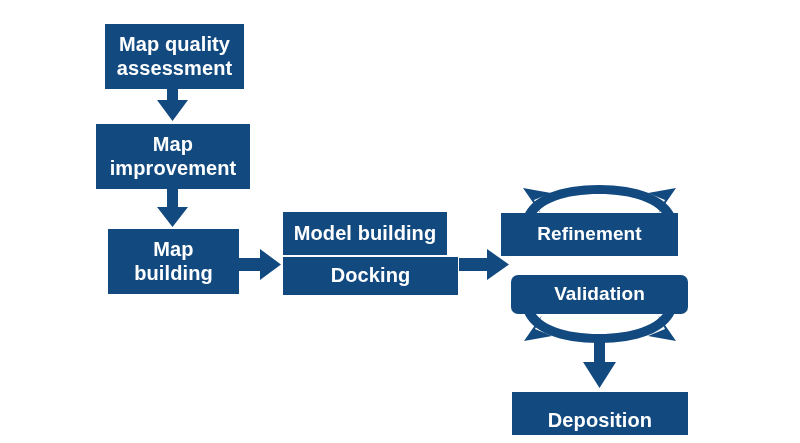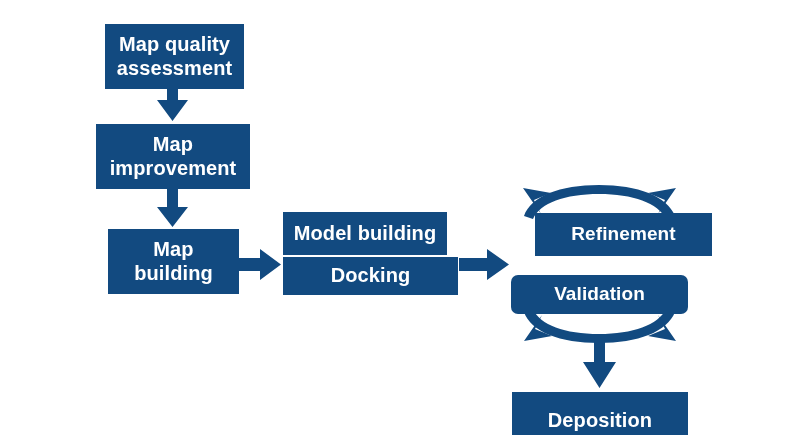--- a/index.html
+++ b/index.html
@@ -46,21 +46,21 @@
     display: block;
     width: 100%;
   }
 
   
   #node-map-quality    { left: 105px; top: 24px;  width: 139px; height: 65px; }
   #node-map-improve    { left: 96px;  top: 124px; width: 154px; height: 65px; }
   #node-map-symmetry   { left: 108px; top: 229px; width: 131px; height: 65px; }
   #node-model-building { left: 283px; top: 212px; width: 164px; height: 43px; }
   #node-docking        { left: 283px; top: 257px; width: 175px; height: 38px; }
-  #node-refinement     { left: 535px; top: 213px; width: 177px; height: 43px; }
+  #node-refinement     { left: 501px; top: 213px; width: 177px; height: 43px; }
   #node-validation     { left: 511px; top: 275px; width: 177px; height: 39px; border-radius: 7px; }
   #node-deposition     { left: 512px; top: 392px; width: 176px; height: 43px; align-items: flex-end; }
 
   .node.small { font-size: 19px; }
 </style>
 </head>
 <body>
 
 <div id="canvas">
 

